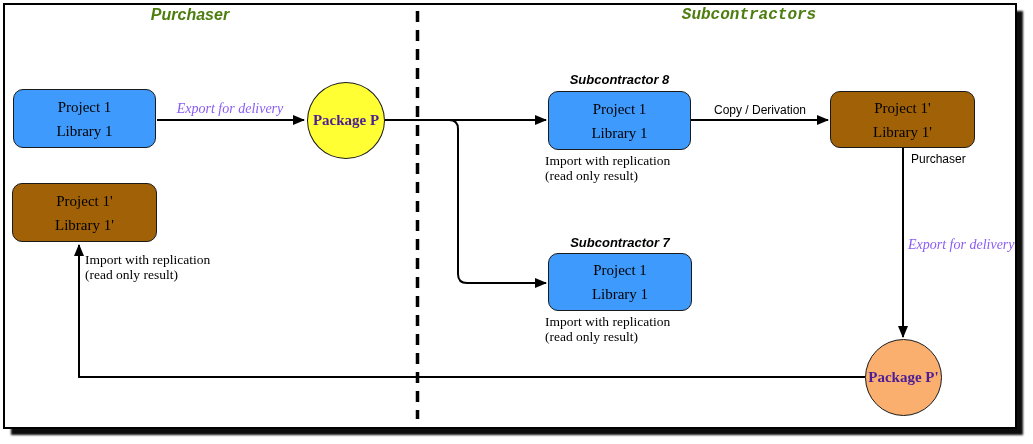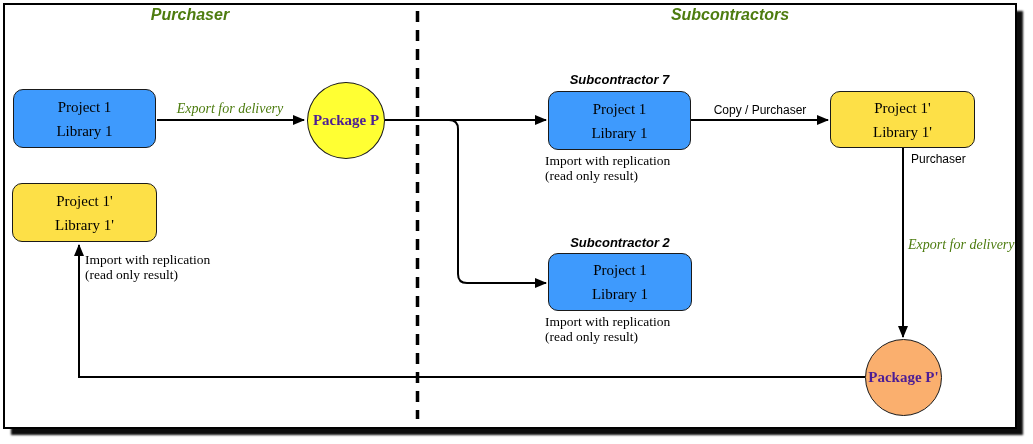--- a/index.html
+++ b/index.html
@@ -17,34 +17,34 @@
   .title{
     position:absolute;font:bold italic 16px "Liberation Sans",sans-serif;
     color:#4d7c0f;text-align:center;
   }
   .node{
     position:absolute;box-sizing:border-box;border:1.5px solid #1a1a1a;border-radius:10px;
     display:flex;flex-direction:column;align-items:center;justify-content:center;
     font:15px "Liberation Serif",serif;color:#000;text-align:center;line-height:1.6;
   }
   .node.blue{background:#3E9AFD;}
-  .node.green{background:#fde047;}
+  .node.green{background:#a16207;}
   .circle{
     position:absolute;box-sizing:border-box;border:1.5px solid #1a1a1a;border-radius:50%;
     display:flex;align-items:center;justify-content:center;
     font:bold 15px "Liberation Serif",serif;color:#4c1d95;text-align:center;
   }
   .circle.yellow{background:#FFFF33;}
   .circle.orange{background:#FAAF6E;}
   .seclabel{
     position:absolute;font:bold italic 13px "Liberation Sans",sans-serif;
     color:#000;text-align:center;
   }
   .lbl-sans{position:absolute;font:12px "Liberation Sans",sans-serif;color:#000;}
-  .lbl-serif-italic{position:absolute;font:italic 14px "Liberation Serif",serif;color:#4d7c0f;}
+  .lbl-serif-italic{position:absolute;font:italic 14px "Liberation Serif",serif;color:#8b5cf6;}
   .note{
     position:absolute;font:13.5px "Liberation Serif",serif;color:#000;
     line-height:1.0;
   }
   .note span{display:block;margin-bottom:1px;}
 </style>
 </head>
 <body>
 
 <div class="canvas">
@@ -67,68 +67,68 @@
     <path d="M 449 120 Q 458 120 458 129 V 274 Q 458 283 467 283 H 546" fill="none" stroke="#000" stroke-width="2" marker-end="url(#arrow)"></path>
 
     <path d="M 691 120 H 828" fill="none" stroke="#000" stroke-width="2" marker-end="url(#arrow)"></path>
 
     <path d="M 903 148 V 337" fill="none" stroke="#000" stroke-width="2" marker-end="url(#arrow)"></path>
 
     <path d="M 865 377 H 79 V 245" fill="none" stroke="#000" stroke-width="2" marker-end="url(#arrow)"></path>
   </svg>
 
   <div class="title" style="left:90px;top:6px;width:200px;">Purchaser</div>
-  <div class="title" style="left:630px;top:6px;width:200px;">Subcontractors</div>
+  <div class="title" style="left:649px;top:6px;width:200px;font-family:Liberation Mono, monospace;">Subcontractors</div>
 
   <div class="node blue" style="left:13px;top:89px;width:143px;height:59px;">
     <span>Project 1</span>
     <span>Library 1</span>
   </div>
 
   <div class="node green" style="left:12px;top:183px;width:145px;height:59px;">
     <span>Project 1'</span>
     <span>Library 1'</span>
   </div>
 
   <div class="circle yellow" style="left:307px;top:82px;width:78px;height:77px;">
     <span>Package P</span>
   </div>
 
-  <div class="seclabel" style="left:548px;top:72px;width:143px;">Subcontractor 7</div>
+  <div class="seclabel" style="left:548px;top:72px;width:143px;">Subcontractor 8</div>
   <div class="node blue" style="left:548px;top:91px;width:143px;height:59px;">
     <span>Project 1</span>
     <span>Library 1</span>
   </div>
   <div class="note" style="left:545px;top:154px;width:150px;">
     <span>Import with replication</span>
     <span>(read only result)</span>
   </div>
 
   <div class="node green" style="left:830px;top:91px;width:145px;height:57px;">
     <span>Project 1'</span>
     <span>Library 1'</span>
   </div>
 
-  <div class="seclabel" style="left:548px;top:235px;width:144px;">Subcontractor 2</div>
+  <div class="seclabel" style="left:548px;top:235px;width:144px;">Subcontractor 7</div>
   <div class="node blue" style="left:548px;top:253px;width:144px;height:58px;">
     <span>Project 1</span>
     <span>Library 1</span>
   </div>
   <div class="note" style="left:545px;top:315px;width:150px;">
     <span>Import with replication</span>
     <span>(read only result)</span>
   </div>
 
   <div class="circle orange" style="left:865px;top:339px;width:77px;height:77px;text-align:center;">
     <span>Package P'</span>
   </div>
 
   <div class="lbl-serif-italic" style="left:160px;top:101px;width:140px;text-align:center;">Export for delivery</div>
 
-  <div class="lbl-sans" style="left:695px;top:103px;width:130px;text-align:center;">Copy / Purchaser</div>
+  <div class="lbl-sans" style="left:695px;top:103px;width:130px;text-align:center;">Copy / Derivation</div>
 
   <div class="lbl-sans" style="left:911px;top:152px;">Purchaser</div>
 
   <div class="lbl-serif-italic" style="left:908px;top:237px;width:110px;">Export for delivery</div>
 
   <div class="note" style="left:85px;top:253px;width:132px;">
     <span>Import with replication</span>
     <span>(read only result)</span>
   </div>
 

